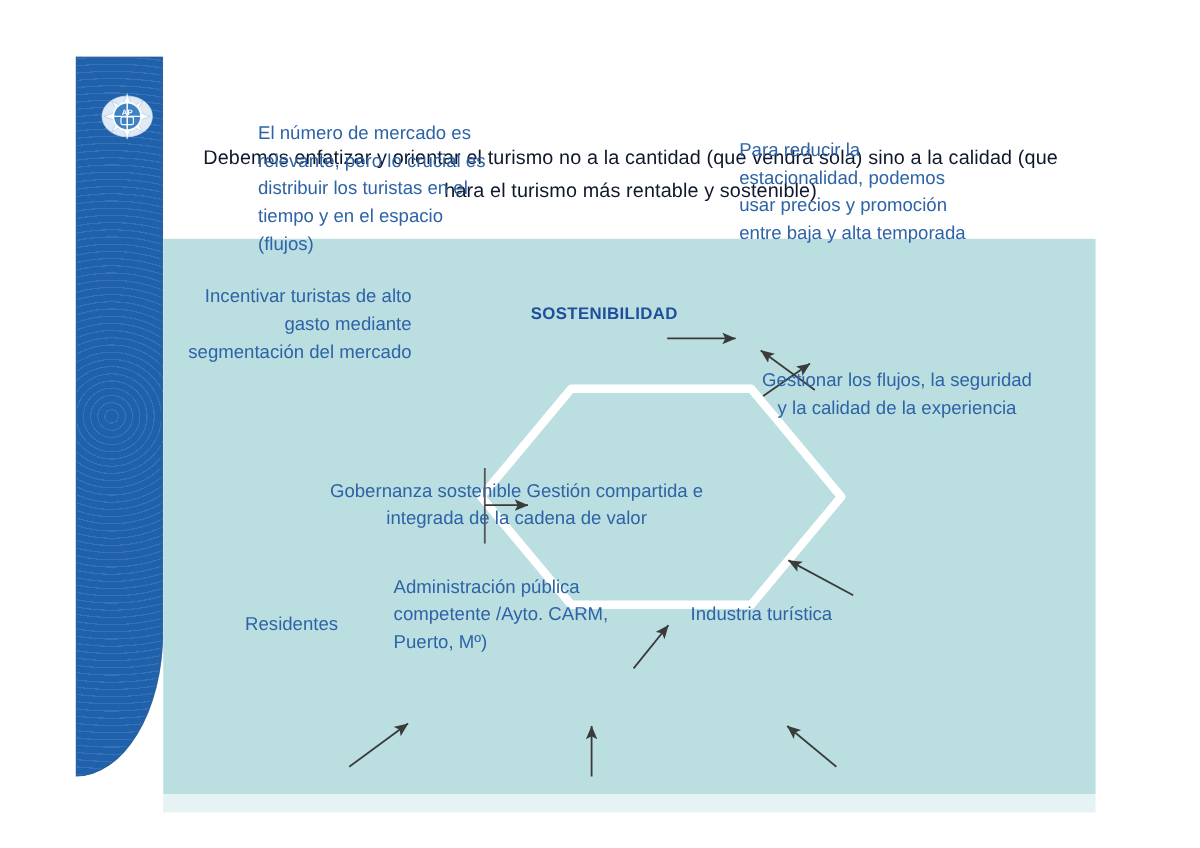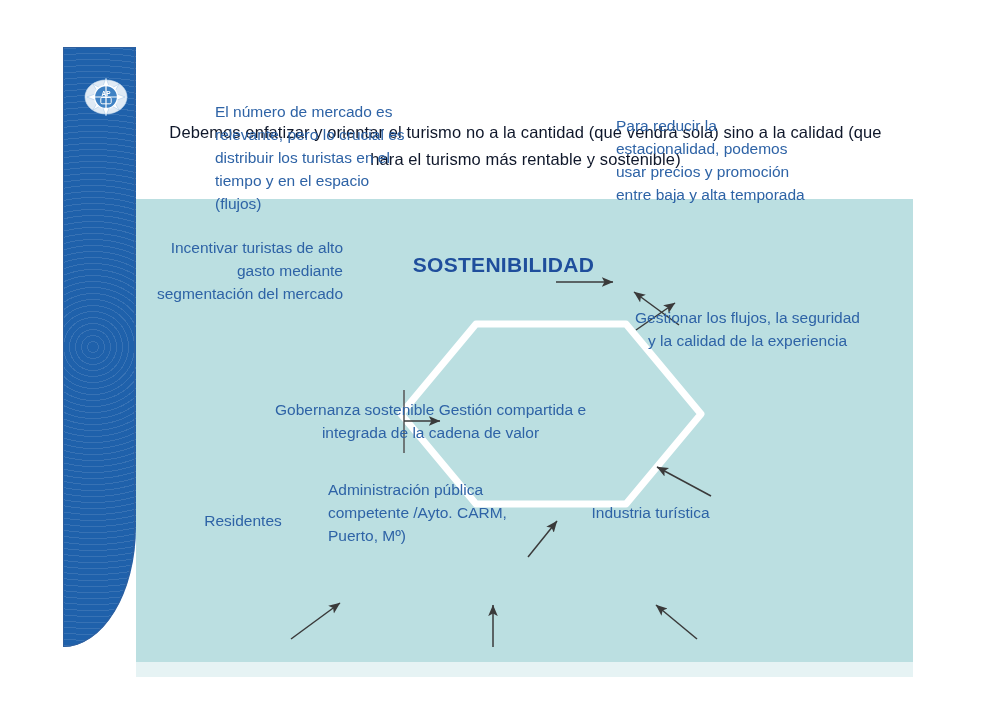--- a/index.html
+++ b/index.html
@@ -70,24 +70,24 @@
   .callout{
     position:absolute;color:#2e63a6;font-size:15.5px;line-height:1.48;
   }
   #t-llegadas{left:152px;top:54px;width:200px;}
   #t-estacionalidad{left:553px;top:68px;width:205px;}
   #t-incentivar{left:90px;top:190px;width:190px;text-align:right;}
   #t-gestionar{left:572px;top:260px;width:225px;text-align:center;}
   #t-gobernanza{left:200px;top:352px;width:335px;text-align:center;}
   #t-residentes{left:100px;top:455px;width:160px;text-align:center;margin-top:8px;}
   #t-admin{left:265px;top:432px;width:225px;}
-  #t-industria{left:480px;top:455px;width:215px;text-align:center;}
+  #t-industria{left:464px;top:455px;width:215px;text-align:center;}
   #t-hexlabel{
     position:absolute;left:323px;top:206px;width:235px;
-    text-align:center;color:#1f4e9c;font-weight:bold;font-size:21px;
+    text-align:center;color:#1f4e9c;font-weight:bold;font-size:14px;
     letter-spacing:0.3px;
   }
 </style>
 </head>
 <body>
 
 <div id="slide">
 
   <div id="sidebar">
     <div class="band"></div>

